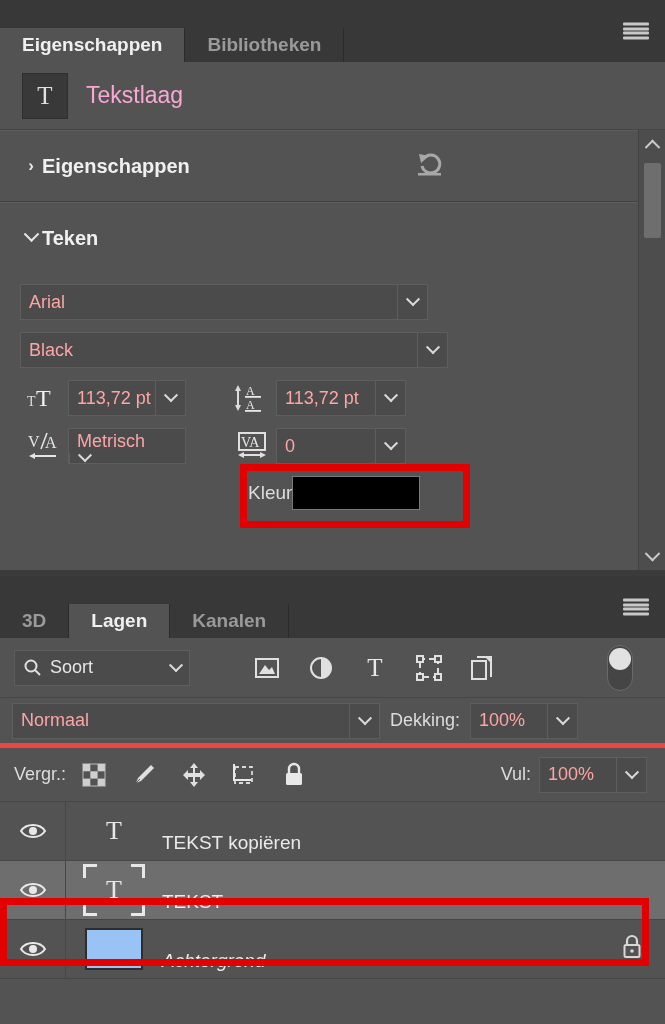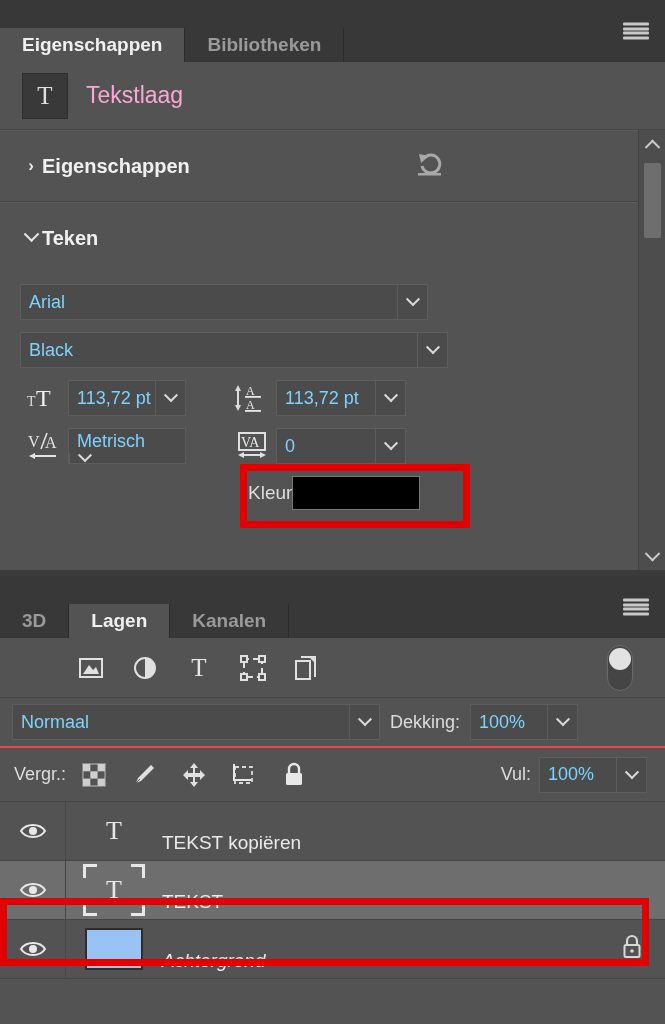--- a/index.html
+++ b/index.html
@@ -80,21 +80,21 @@
 
   .combo {
     display: flex; align-items: stretch;
     background: #4b4b4b;
     border: 1px solid #5e5e5e;
     height: 36px;
   }
   .combo .val {
     display: flex; align-items: center;
     padding: 0 8px;
-    font-size: 18px; color: #7dd3fc;
+    font-size: 18px; color: #fca5a5;
     background: #4b4b4b;
     overflow: hidden; white-space: nowrap;
   }
   .combo .arrow {
     width: 30px; display: flex; align-items: center; justify-content: center;
     border-left: 1px solid #5e5e5e;
     background: #4b4b4b;
   }
   .chev {
     width: 10px; height: 10px;
@@ -166,21 +166,21 @@
   }
   .toggle-switch .knob {
     position: absolute; left: 50%; top: 2px; transform: translateX(-50%);
     width: 22px; height: 22px; border-radius: 50%;
     background: #e2e2e2;
   }
 
   .blend-row {
     height: 50px; display: flex; align-items: center;
     padding: 0 12px; gap: 10px;
-    border-bottom: 2px solid #ef4444;
+    border-bottom: 5px solid #ef4444;
   }
   .blend-combo { width: 368px; }
   .mini-label { font-size: 18px; color: #dcdcdc; white-space: nowrap; }
 
   .lock-row {
     height: 54px; display: flex; align-items: center;
     padding: 0 14px; gap: 0;
     border-bottom: 1px solid #464646;
   }
   .lock-label { font-size: 18px; color: #dcdcdc; margin-right: 14px; }
@@ -396,20 +396,28 @@
       <div class="tab tabfill"></div>
       <div class="hamburger">
         <i></i>
           <i></i>
           <i></i>
           <i></i>
       </div>
     </div>
 
     <div class="filter-row">
+      <div class="soort">
+        <svg width="19" height="19" viewBox="0 0 19 19">
+          <circle cx="8" cy="8" r="5.5" fill="none" stroke="#e0e0e0" stroke-width="2"></circle>
+          <line x1="12" y1="12" x2="17" y2="17" stroke="#e0e0e0" stroke-width="2"></line>
+        </svg>
+        <span class="label">Soort</span>
+        <span class="chev"></span>
+      </div>
 
       <div class="filter-icons">
         <div class="fi">
           <svg width="26" height="24" viewBox="0 0 26 24">
             <rect x="2" y="3" width="22" height="18" fill="none" stroke="#e0e0e0" stroke-width="2"></rect>
             <polygon points="5,18 11,9 15,14 18,11 21,18" fill="#e0e0e0"></polygon>
           </svg>
         </div>
         <div class="fi">
           <svg width="26" height="26" viewBox="0 0 26 26">

